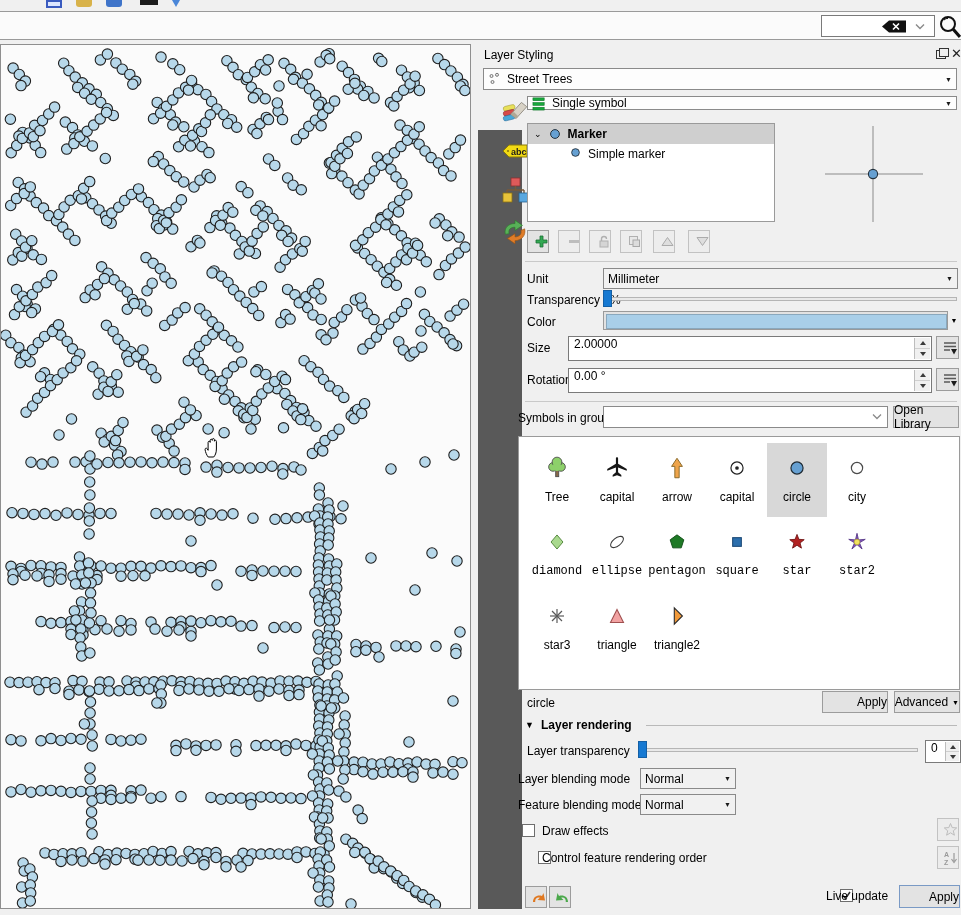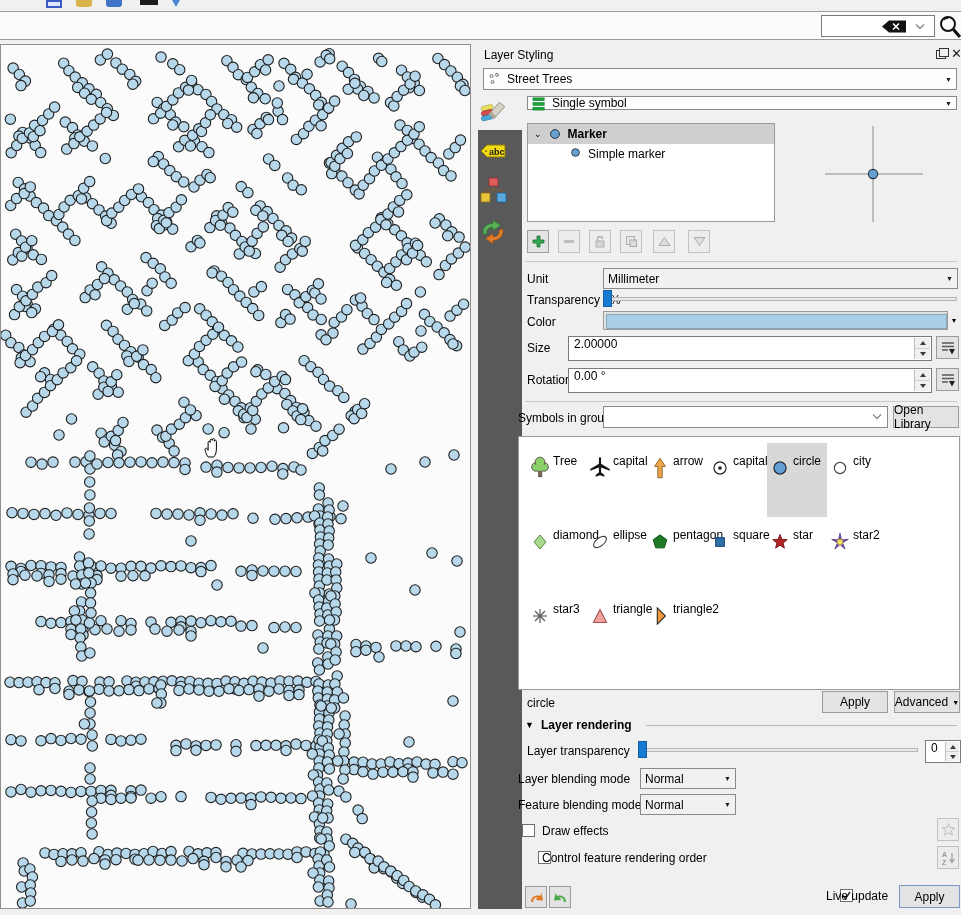--- a/index.html
+++ b/index.html
@@ -3,43 +3,43 @@
 <meta charset="utf-8">
 <style>
   html,body{margin:0;padding:0}
   body{width:961px;height:915px;position:relative;background:#f0f0f0;
        font-family:"Liberation Sans",sans-serif;font-size:12px;color:#000;overflow:hidden}
   .abs{position:absolute;box-sizing:border-box}
   .lbl{white-space:nowrap}
   .combo{background:#fdfdfd;border:1px solid #8a8a8a;display:flex;align-items:center;padding:0 4px;gap:5px}
   .combo .arr{margin-left:auto;font-size:7px;color:#1a1a1a}
   .gcombo{background:#f1f1f1}
-  .btn{background:#e3e3e3;border:1px solid #9c9c9c;display:flex;align-items:center;justify-content:center;gap:4px;font-size:12px}
+  .btn{background:#e3e3e3;border:1px solid #9c9c9c;display:flex;align-items:center;justify-content:flex-end;gap:4px;font-size:12px}
   .tool{width:22px;height:23px}
   .tool.dis{background:#ededed;border-color:#c2c2c2;color:#b8b8b8}
   .spin{background:#fff;border:1px solid #7a7a7a;position:absolute;display:flex;align-items:flex-start}
   .spin .val{padding-left:5px}
   .sparr{position:absolute;right:1px;top:1px;bottom:1px;width:15px;border-left:1px solid #bdbdbd;display:flex;flex-direction:column}
   .sparr>div{flex:1;background:#f0f0f0;display:flex;align-items:center;justify-content:center}
   .sparr>div:first-child{border-bottom:1px solid #cfcfcf}
   .tri-u{width:0;height:0;border-left:3px solid transparent;border-right:3px solid transparent;border-bottom:4px solid #3a3a3a}
   .tri-d{width:0;height:0;border-left:3px solid transparent;border-right:3px solid transparent;border-top:4px solid #3a3a3a}
   .groove{height:4px;background:#e9e9e9;border:1px solid #b5b5b5}
   .handle{width:9px;height:17px;background:#1679d2;border:1px solid #135fa5}
   .cb{width:13px;height:13px;background:#fff;border:1px solid #6e6e6e;display:inline-block;position:relative}
   .sep{height:1px;background:#c9c9c9}
-  .symcell{width:60px;height:74px;display:flex;flex-direction:row;padding-top:7px;box-sizing:border-box}
+  .symcell{width:60px;height:74px;display:flex;flex-direction:column;align-items:center;padding-top:7px;box-sizing:border-box}
   .symcell.sel{background:#d8d8d8}
   .symcell .sicon{height:36px;display:flex;align-items:center;justify-content:center}
   .symcell .sname{font-size:12px;margin-top:4px}
   .treebox{background:#fff;border:1px solid #9a9a9a}
   .treerow-root{height:20px;background:#cfcfcf;display:flex;align-items:center;gap:7px;padding-left:6px;font-weight:bold}
   .treerow-child{height:20px;display:flex;align-items:flex-start;gap:7px;padding-left:42px;margin-top:3px}
   .darkbar{background:#595959}
-  .tab{width:52px;height:38px;display:flex;align-items:center;justify-content:flex-start}
+  .tab{width:52px;height:38px;display:flex;align-items:center;justify-content:flex-end}
   .hr-line{height:1px;background:#b9b9b9}
   .titlebtn{width:13px;height:13px;display:flex;align-items:center;justify-content:center;color:#222}
 </style>
 </head>
 <body>
 
 <div class="abs" style="left:0;top:0;width:961px;height:11px;background:#f0f0f0">
   <div class="abs" style="left:46px;top:0;width:16px;height:8px;border:2px solid #3a5bbf;background:#dce6ff"></div>
   <div class="abs" style="left:76px;top:1;width:16px;height:7px;background:#d8b24a;border-radius:0 0 3px 3px"></div>
   <div class="abs" style="left:106px;top:1;width:16px;height:7px;background:#3f74c9;border-radius:0 0 3px 3px"></div>
@@ -1543,21 +1543,21 @@
         </div>
         <div class="symcell">
           <div class="sicon">
             <svg width="26" height="26" viewBox="0 0 24 24">
               <circle cx="12" cy="12" r="5.2" fill="#fdfdfd" stroke="#4a4a4a" stroke-width="1.1"></circle>
             </svg>
           </div>
           <div class="sname">city</div>
         </div>
       </div>
-      <div style="display: flex;">
+      <div style="display: flex; font-family: Liberation Mono, monospace;">
         <div class="symcell">
           <div class="sicon">
             <svg width="26" height="26" viewBox="0 0 24 24">
               <path d="M12 5.5 L17.5 12 L12 18.5 L6.5 12 Z" fill="#a9d98e" stroke="#55883f" stroke-width="0.9"></path>
             </svg>
           </div>
           <div class="sname">diamond</div>
         </div>
         <div class="symcell">
           <div class="sicon">

